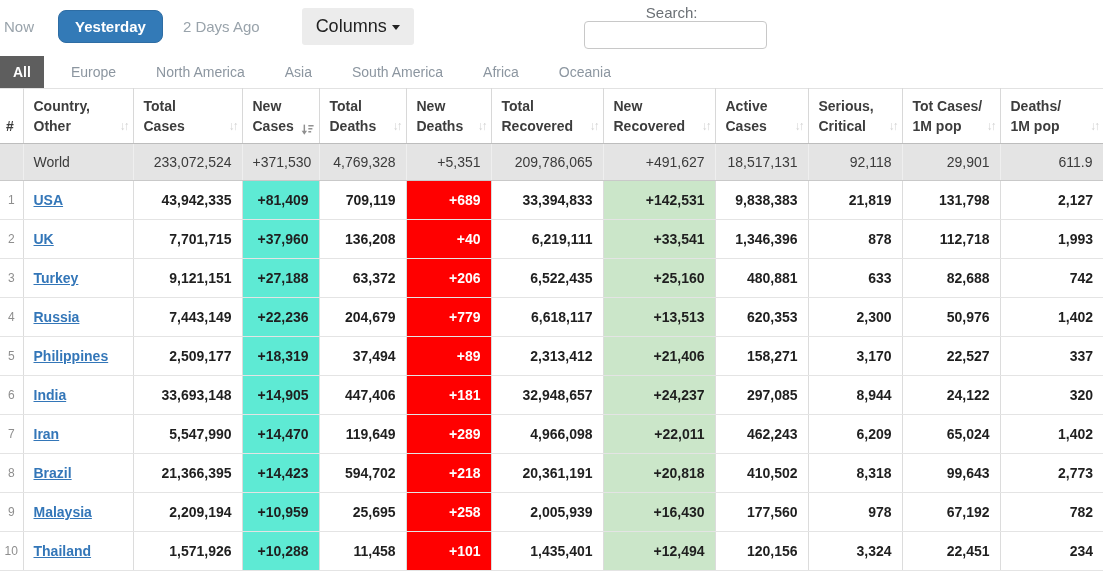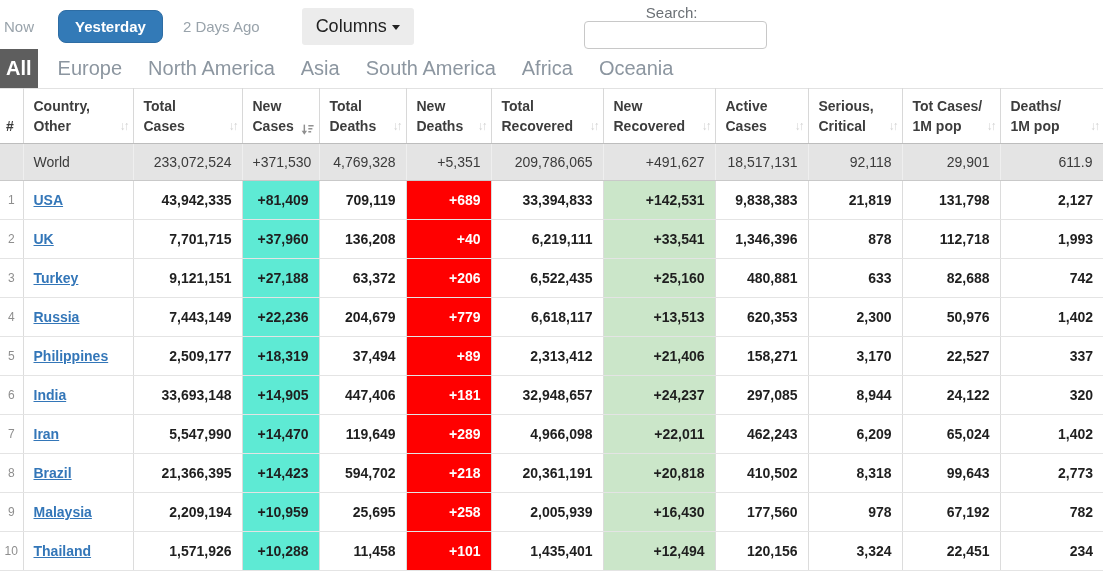--- a/index.html
+++ b/index.html
@@ -20,21 +20,21 @@
            border-left:4px solid transparent; border-right:4px solid transparent;
            border-top:5px solid #222; }
   .search-group { margin-left:170px; display:flex; align-items:center;flex-direction:column; }
   .search-label { color:#6B7075; font-size:15px; margin-right:7px; }
   .search-input { width:183px; height:28px; border:1px solid #C8C8C8; border-radius:4px;
                   padding:0 8px; font-size:14px; outline:none;
                   font-family:"Liberation Sans", sans-serif; }
 
   
   .tabs { height:36px; display:flex; align-items:flex-end; }
-  .tab { font-size:20px; color:#8C96A0; padding:8px 6px; cursor:pointer; }
+  .tab { font-size:14px; color:#8C96A0; padding:8px 13px; cursor:pointer; }
   .tab.active { background:#5E5E5E; color:#fff; font-weight:bold; }
   .tab + .tab { margin-left:14px; }
 
   
   table { border-collapse:collapse; table-layout:fixed; width:1103px; }
   th { position:relative; text-align:left; vertical-align:top; font-size:14px;
        color:#3D3D3D; font-weight:bold; line-height:1.45; background:#fff;
        border-right:1px solid #D8D8D8; border-top:1px solid #E2E2E2;
        border-bottom:1px solid #BDBDBD; padding:7px 8px 6px 10px; height:52px;
        cursor:pointer; white-space:nowrap; }

